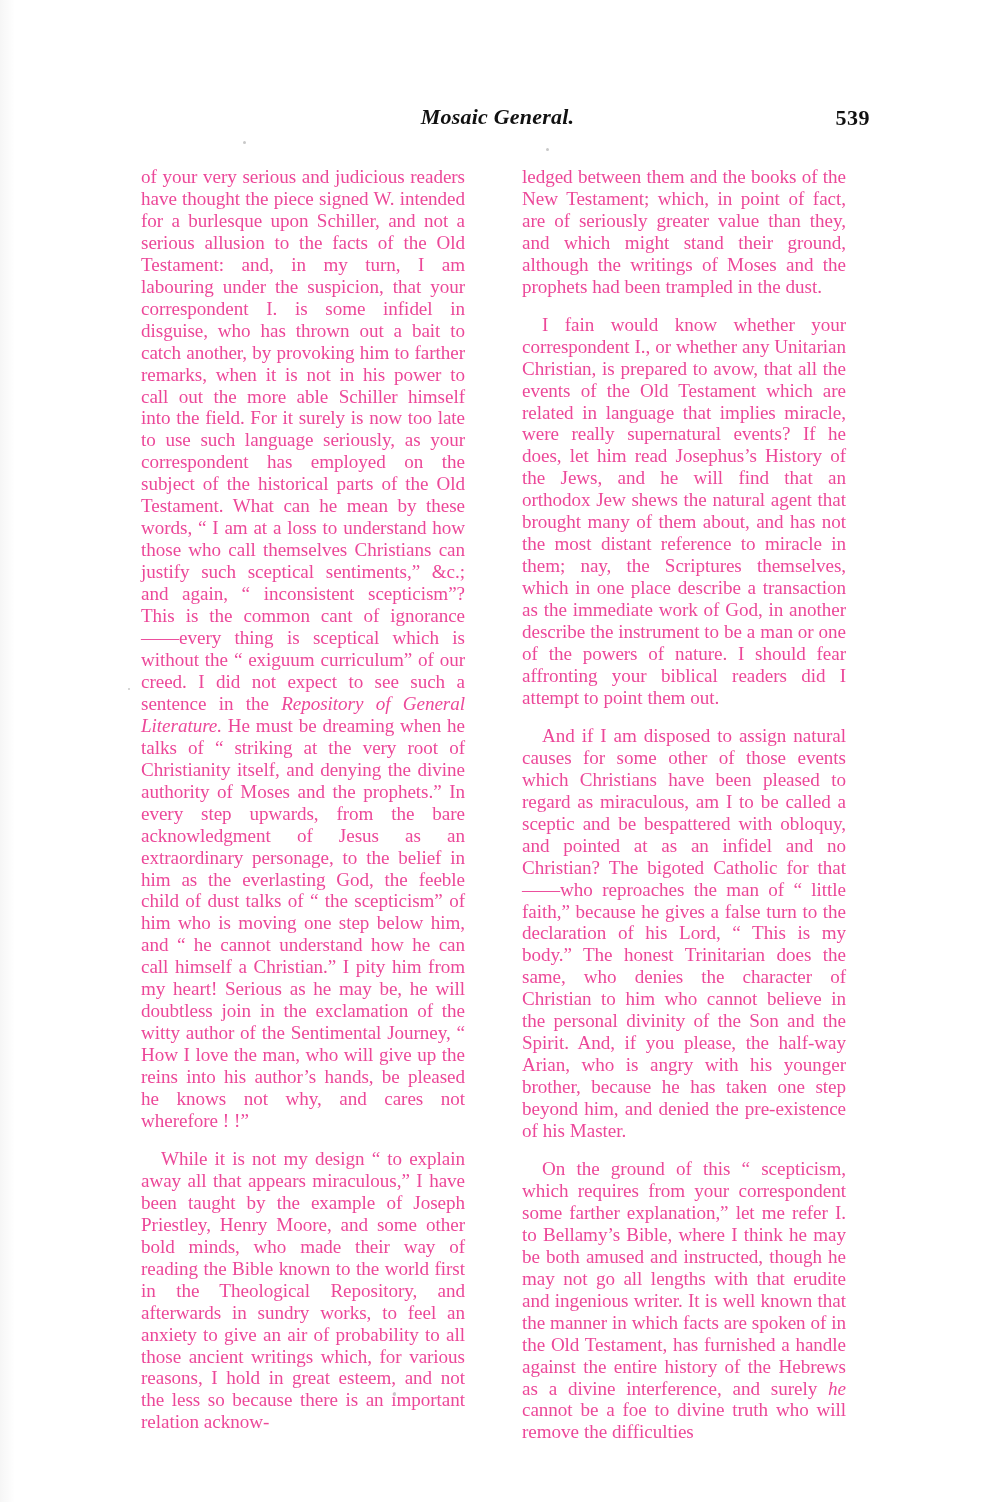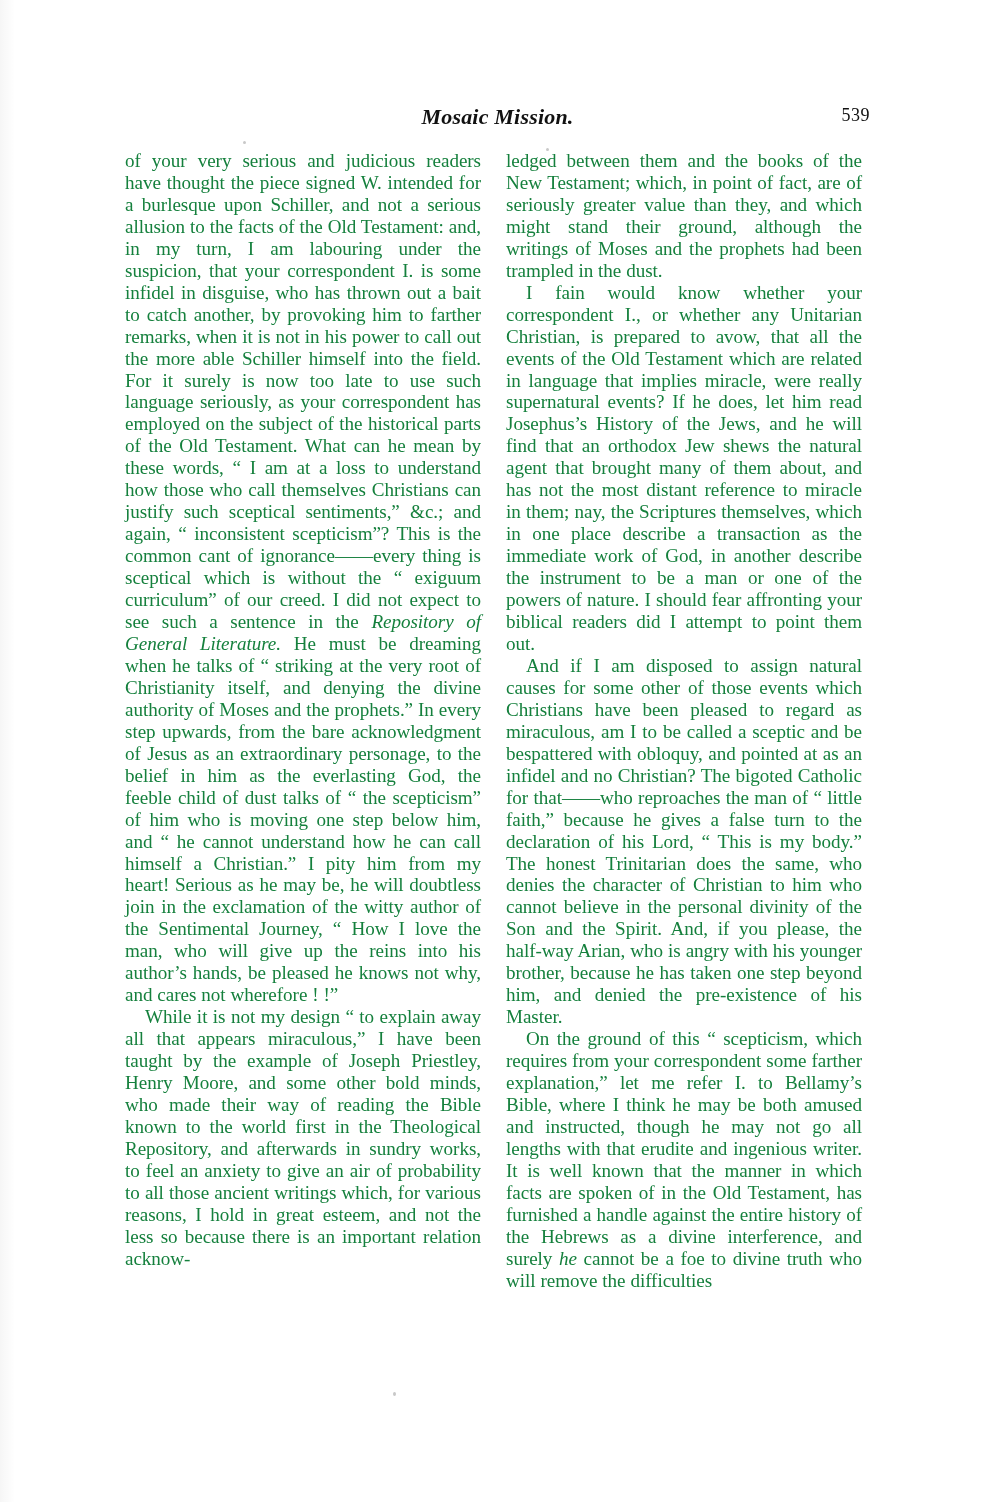--- a/index.html
+++ b/index.html
@@ -35,48 +35,48 @@
     font-style: italic;
     font-weight: bold;
     font-size: 22px;
     letter-spacing: 0.2px;
     color: #111111;
   }
   .runhead-folio {
     position: absolute;
     right: 0;
     top: 1px;
-    font-weight: normal;
-    font-size: 18px;
+    font-weight: bold;
+    font-size: 22px;
     color: #111111;
     letter-spacing: 0.5px;
   }
 
   
   .columns {
     position: absolute;
     left: 125px;
     top: 150px;
     width: 745px;
   }
   .col {
     position: absolute;
     top: 0;
     width: 356px;
   }
   .col-left  { left: 0; }
   .col-right { left: 381px; }
 
   .col p {
-    margin: 0;
+    margin: 16px;
     font-size: 19.1px;
     line-height: 21.95px;
     text-align: justify;
     text-justify: inter-word;
-    color: #15803d;
+    color: #ec4899;
     letter-spacing: -0.05px;
     word-spacing: 0.2px;
   }
   .col p.indent { text-indent: 20px; }
   .col p + p { margin-top: 0; }
 
   i { font-style: italic; }
 
   
   .speckle {
@@ -92,21 +92,21 @@
   }
 </style>
 </head>
 <body>
 
 <div class="page">
 
   <div class="edge-tone" style="left:0;top:0;width:40px;height:1502px;"></div>
 
   <div class="runhead">
-    <div class="runhead-title">Mosaic Mission.</div>
+    <div class="runhead-title">Mosaic General.</div>
     <div class="runhead-folio">539</div>
   </div>
 
   <div class="columns">
     <div class="col col-left">
         <p><span>of your very serious and judicious readers have thought the piece signed W. intended for a burlesque upon Schiller, and not a serious allusion to the facts of the Old Testament: and, in my turn, I am labouring under the suspicion, that your correspondent I. is some infidel in disguise, who has thrown out a bait to catch another, by provoking him to farther remarks, when it is not in his power to call out the more able Schiller himself into the field. For it surely is now too late to use such language seriously, as your correspondent has employed on the subject of the historical parts of the Old Testament. What can he mean by these words, “ I am at a loss to understand how those who call themselves Christians can justify such sceptical sentiments,” &amp;c.; and again, “ inconsistent scepticism”? This is the common cant of ignorance——every thing is sceptical which is without the “ exiguum curriculum” of our creed. I did not expect to see such a sentence in the </span><i>Repository of General Literature.</i><span> He must be dreaming when he talks of “ striking at the very root of Christianity itself, and denying the divine authority of Moses and the prophets.” In every step upwards, from the bare acknowledgment of Jesus as an extraordinary personage, to the belief in him as the everlasting God, the feeble child of dust talks of “ the scepticism” of him who is moving one step below him, and “ he cannot understand how he can call himself a Christian.” I pity him from my heart! Serious as he may be, he will doubtless join in the exclamation of the witty author of the Sentimental Journey, “ How I love the man, who will give up the reins into his author’s hands, be pleased he knows not why, and cares not wherefore ! !”</span></p>
         <p class="indent"><span>While it is not my design “ to explain away all that appears miraculous,” I have been taught by the example of Joseph Priestley, Henry Moore, and some other bold minds, who made their way of reading the Bible known to the world first in the Theological Repository, and afterwards in sundry works, to feel an anxiety to give an air of probability to all those ancient writings which, for various reasons, I hold in great esteem, and not the less so because there is an important relation acknow-</span></p>
       </div>
     <div class="col col-right">
         <p><span>ledged between them and the books of the New Testament; which, in point of fact, are of seriously greater value than they, and which might stand their ground, although the writings of Moses and the prophets had been trampled in the dust.</span></p>

